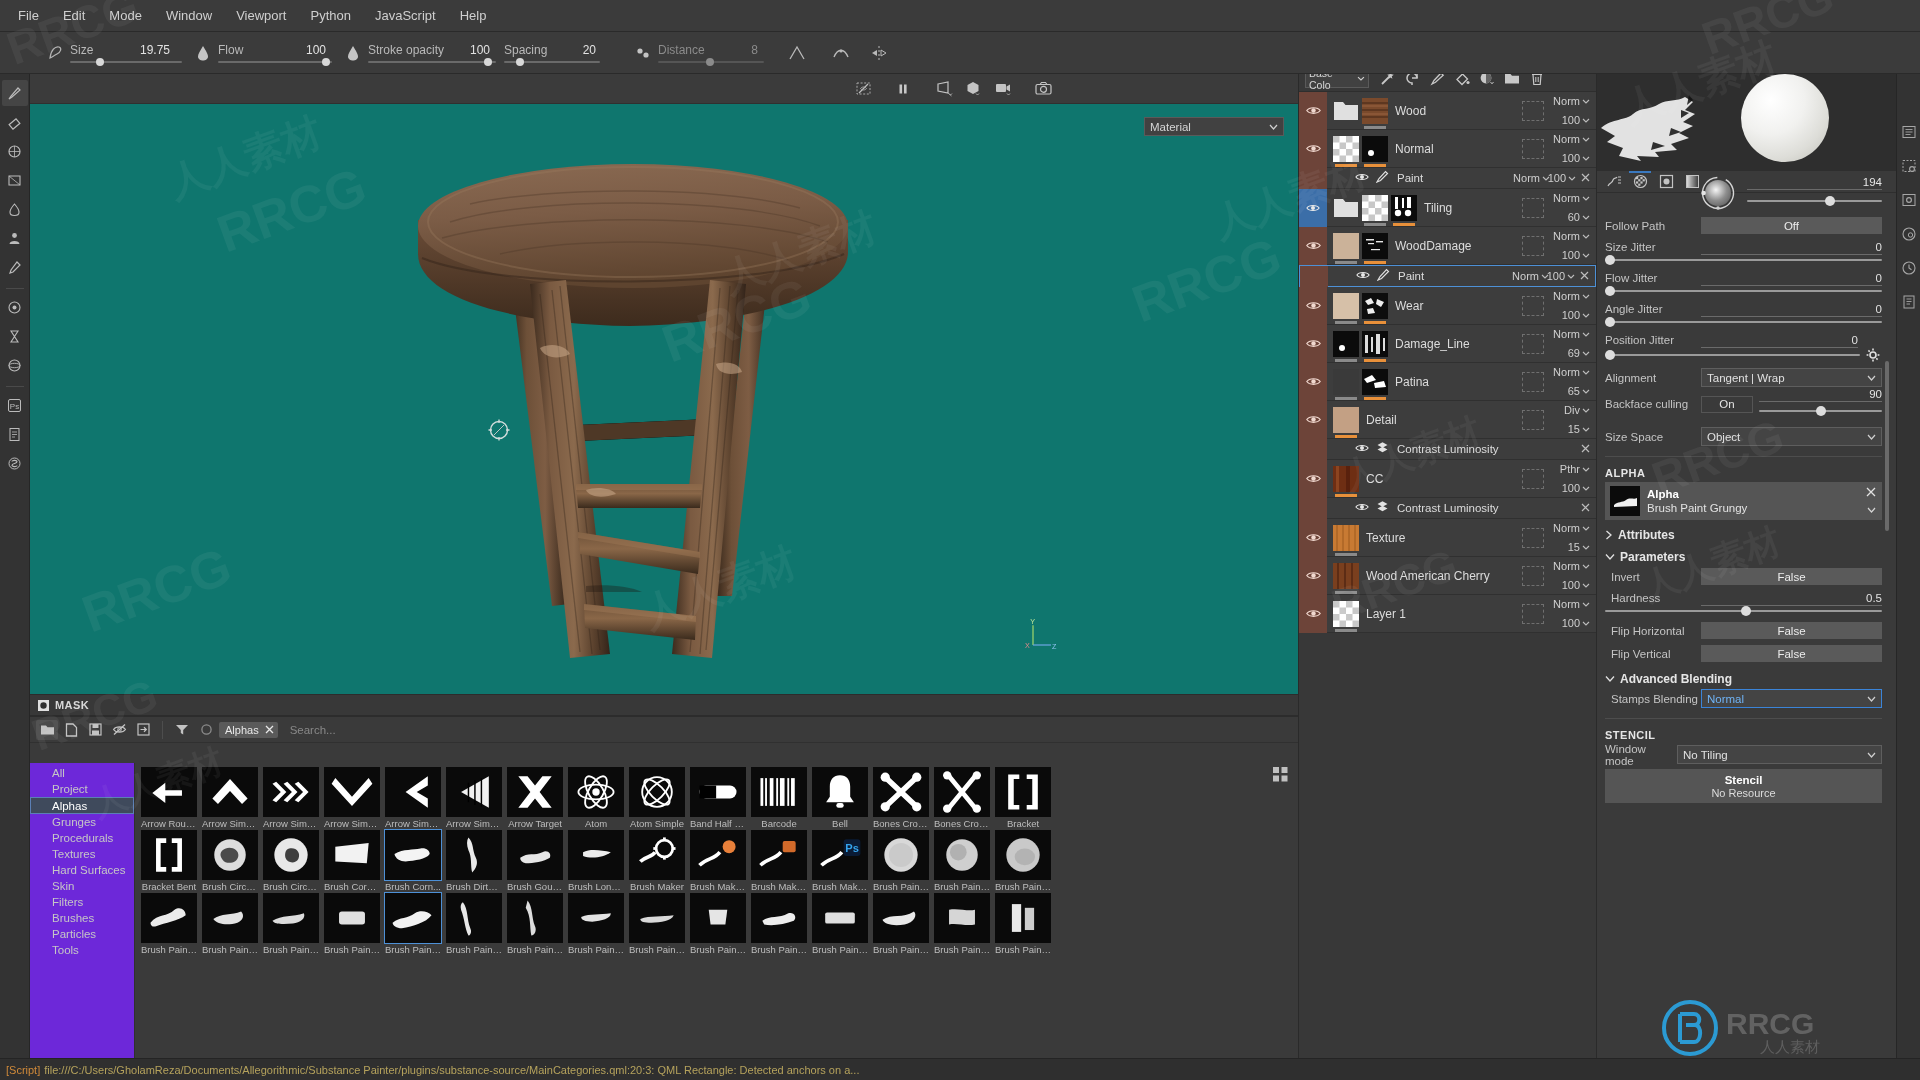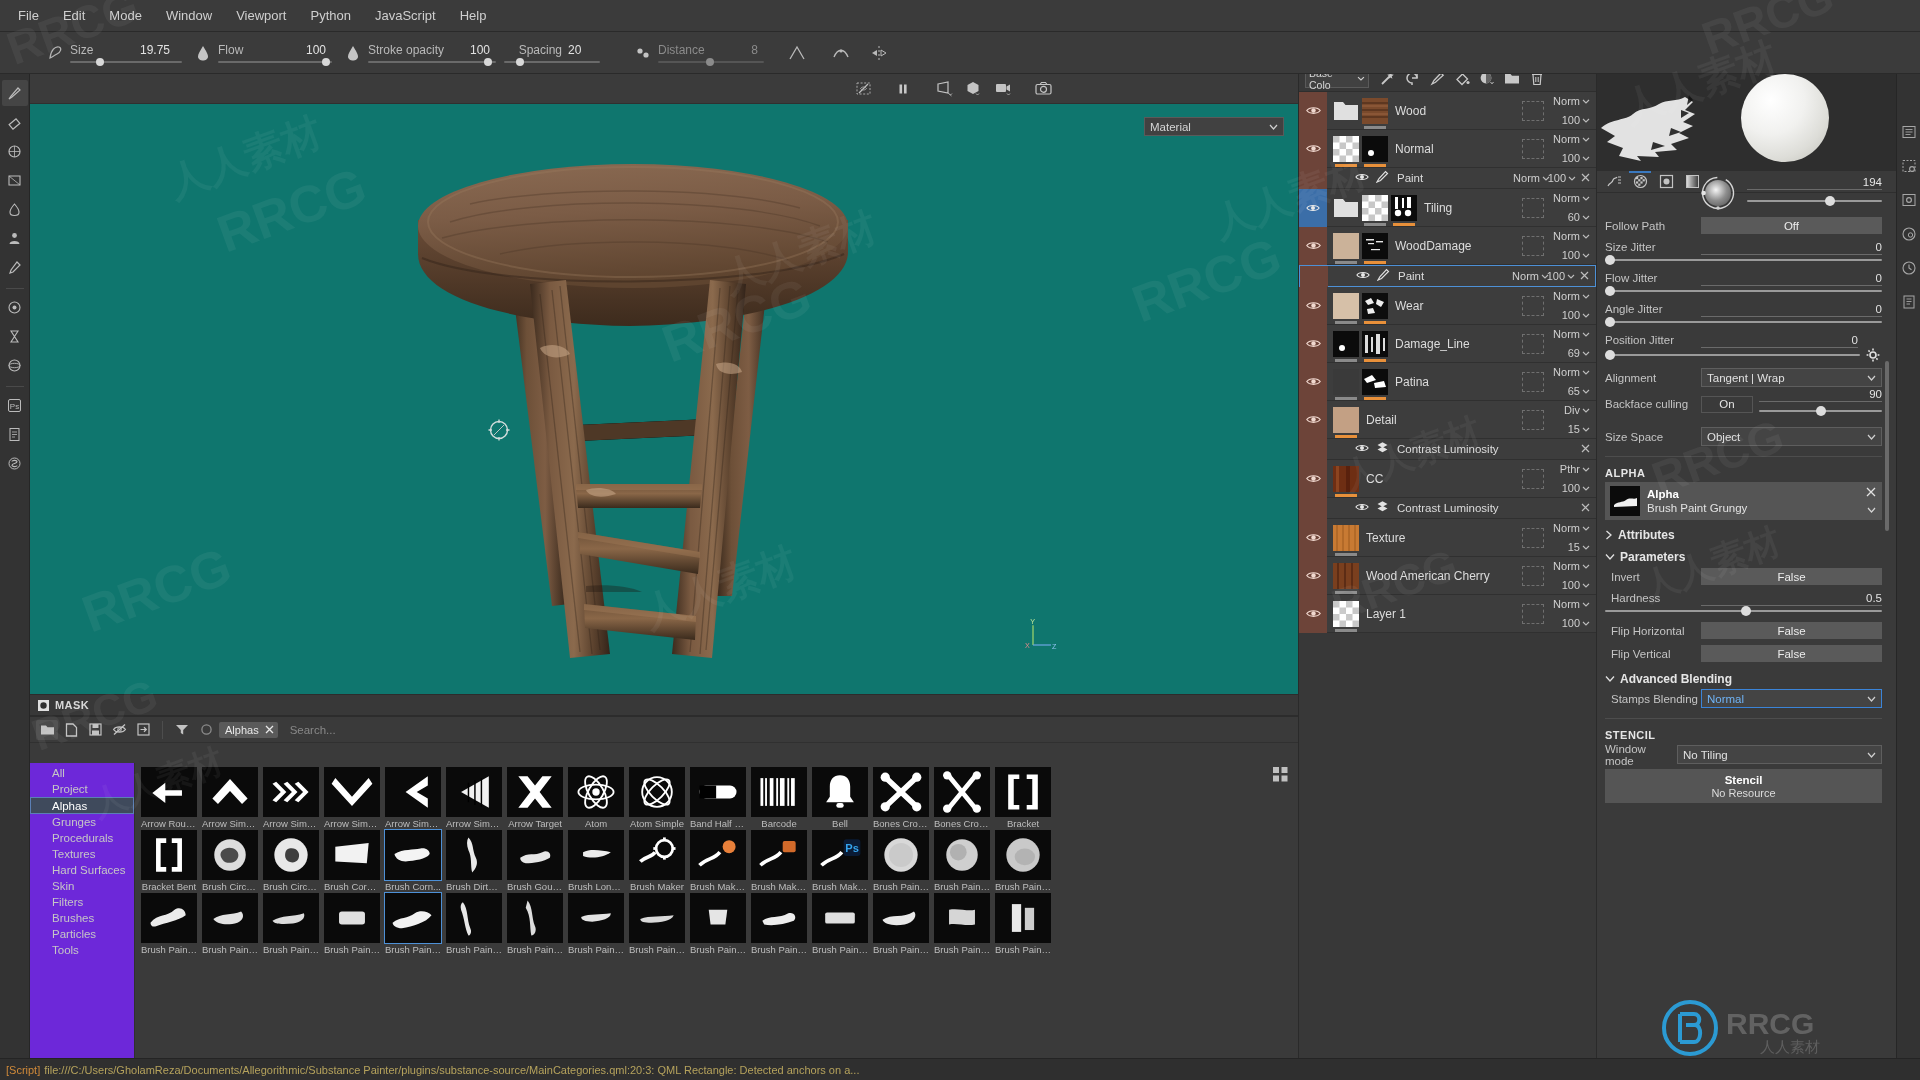--- a/index.html
+++ b/index.html
@@ -344,21 +344,21 @@
     <div class="param" style="width:132px">
       <div class="param-row" style="width:122px;justify-content:space-between">
         <span class="param-lbl">Stroke opacity</span>
         <span class="param-val">100</span>
       </div>
       <div class="slider-track" style="width:128px">
           <div class="slider-knob" style="left:91%"></div>
         </div>
     </div>
     <div class="param" style="width:100px;margin-left:4px">
-      <div class="param-row" style="width:92px;justify-content:center">
+      <div class="param-row" style="width:92px;justify-content:space-between">
         <span class="param-lbl">Spacing</span>
         <span class="param-val">20</span>
       </div>
       <div class="slider-track" style="width:96px">
           <div class="slider-knob" style="left:12%"></div>
         </div>
     </div>
     <div class="tb-icon" style="margin-left:24px">
       <svg width="16" height="16" viewBox="0 0 16 16">
           <circle cx="5" cy="6" r="2.6" fill="#ddd"></circle>

